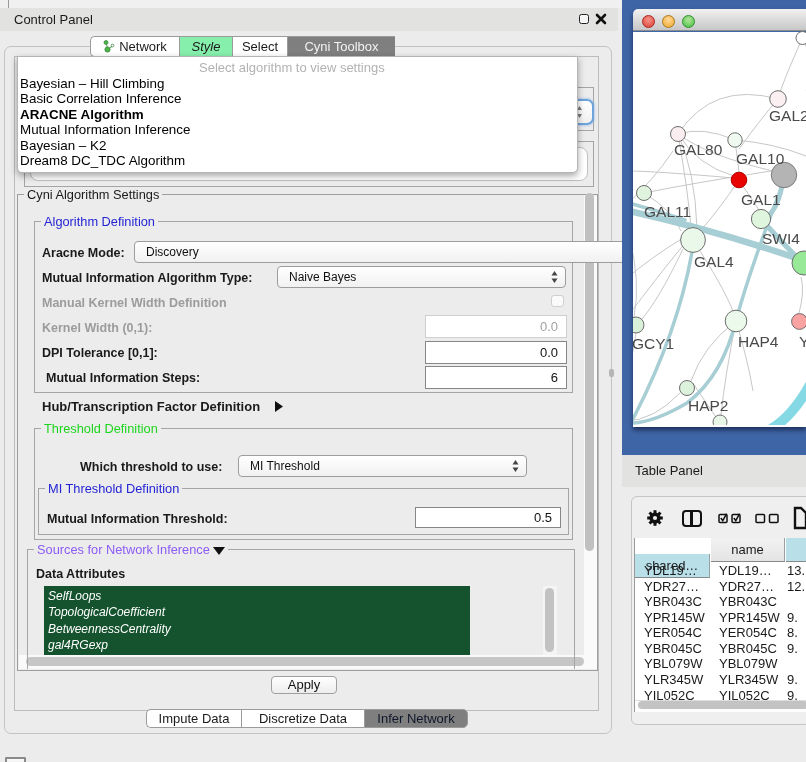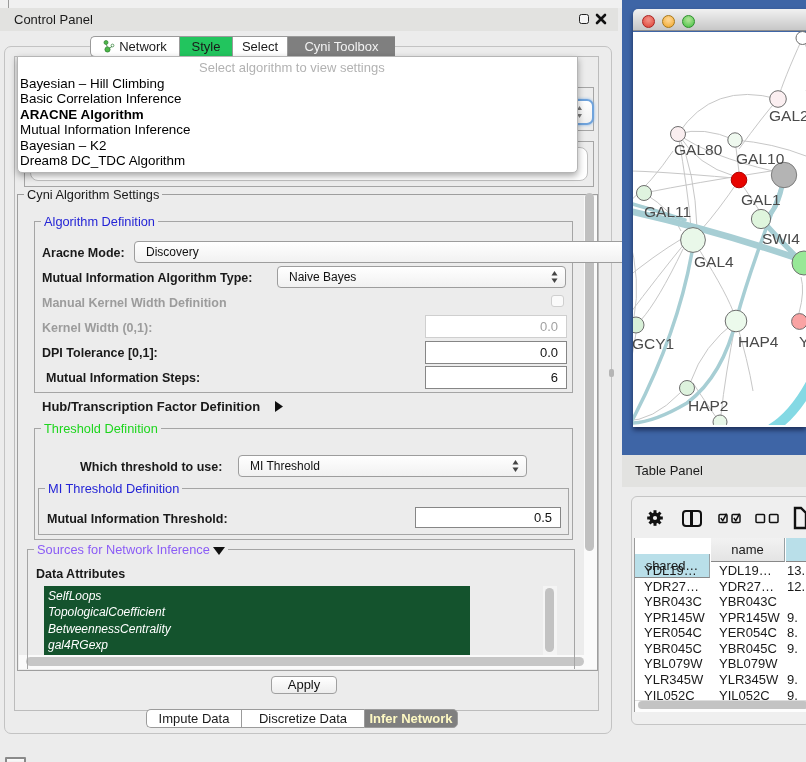--- a/index.html
+++ b/index.html
@@ -115,30 +115,30 @@
   <div style="width:89px;border:1px solid #9b9b9b;border-right:none;border-radius:5px 0 0 5px;background:#fff;display:flex;align-items:center;justify-content:center;gap:4px;">
     <svg width="12" height="13" viewBox="0 0 12 13">
         <circle cx="3" cy="2.5" r="2" fill="#4db848" stroke="#2e7d32" stroke-width="0.7"></circle>
         <circle cx="4.5" cy="9.5" r="2.6" fill="#4db848" stroke="#2e7d32" stroke-width="0.7"></circle>
         <circle cx="9.5" cy="5.5" r="1.4" fill="#fff" stroke="#2e7d32" stroke-width="0.7"></circle>
         <path d="M3.5 4.5 L4.2 7" stroke="#2e7d32" stroke-width="0.8"></path>
         <path d="M6.5 8 L9 6.5" stroke="#2e7d32" stroke-width="0.8"></path>
       </svg>
     <span>Network</span>
     </div>
-  <div style="width:53px;border:1px solid #9b9b9b;border-right:none;background:#22c55e;display:flex;align-items:center;justify-content:center;">Style</div>
+  <div style="width:53px;border:1px solid #9b9b9b;border-right:none;background:#86efac;display:flex;align-items:center;justify-content:center;font-style:italic;">Style</div>
   <div style="width:55px;border:1px solid #9b9b9b;border-right:none;background:#fff;display:flex;align-items:center;justify-content:center;">Select</div>
   <div style="width:108px;border:1px solid #9b9b9b;border-right:none;background:#7f7f7f;color:#f2f2f2;display:flex;align-items:center;justify-content:center;">Cyni Toolbox</div>
   <div style="width:130px;border:1px solid #9b9b9b;border-radius:0 5px 5px 0;background:#fff;display:flex;align-items:center;justify-content:center;margin-top:28px;">jActiveMNodules</div>
 </div>
 
 <div class="abs" style="left:146px;top:709px;height:19px;display:flex;font-size:13px;color:#1a1a1a;">
   <div style="width:95px;border:1px solid #9b9b9b;border-right:none;border-radius:5px 0 0 5px;background:#fff;display:flex;align-items:center;justify-content:center;">Impute Data</div>
   <div style="width:123px;border:1px solid #9b9b9b;border-right:none;background:#fff;display:flex;align-items:center;justify-content:center;">Discretize Data</div>
-  <div style="width:94px;border:1px solid #9b9b9b;border-radius:0 5px 5px 0;background:#7f7f7f;color:#fef9c3;display:flex;align-items:center;justify-content:center;font-weight:bold;">Infer Network</div>
+  <div style="width:104px;border:1px solid #9b9b9b;border-radius:0 5px 5px 0;background:#7f7f7f;color:#0f172a;display:flex;align-items:center;justify-content:center;">Infer Network</div>
 </div>
 
 <div class="abs" style="left:17px;top:56px;width:561px;height:117px;background:#fff;border:1px solid #b5b5b5;border-radius:0 0 5px 5px;box-shadow:0 3px 7px rgba(0,0,0,0.35);z-index:50;">
   <div style="position:absolute;left:181px;top:3px;font-size:13px;color:#b2b2b2;">Select algorithm to view settings</div>
   <div style="position:absolute;left:1px;top:19px;font-size:13.4px;color:#000;line-height:15.4px;padding-left:1px;">
     Bayesian – Hill Climbing<br>
     Basic Correlation Inference<br>
     <b>ARACNE Algorithm</b><br>
     Mutual Information Inference<br>
     Bayesian – K2<br>

